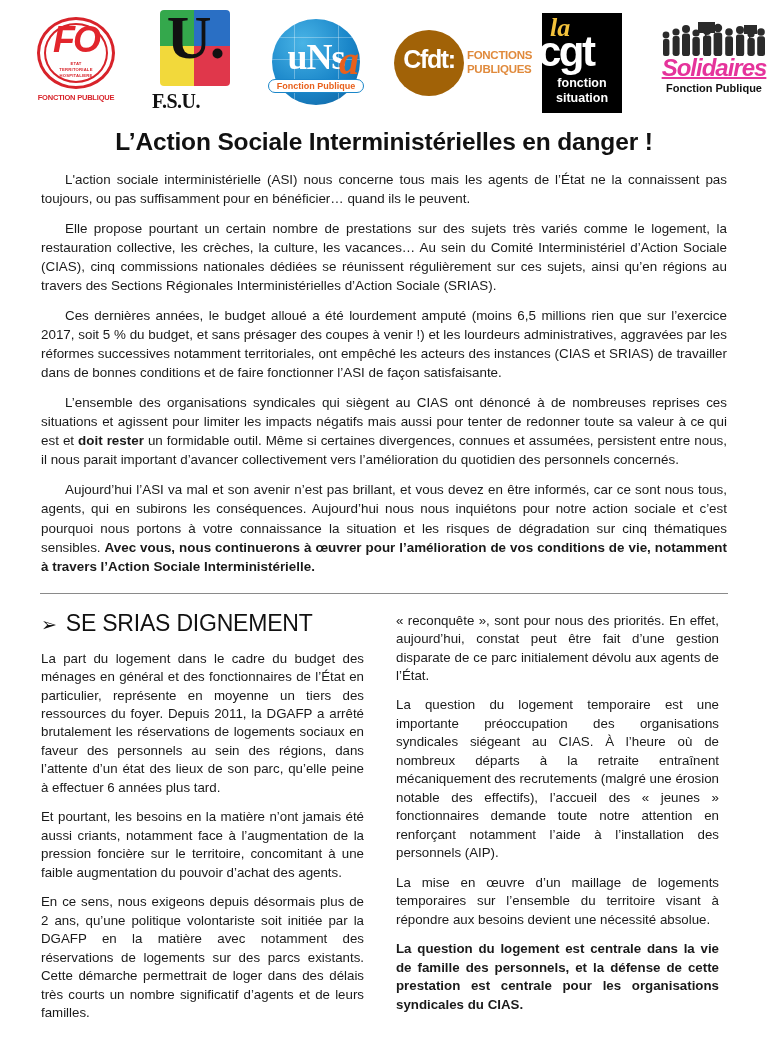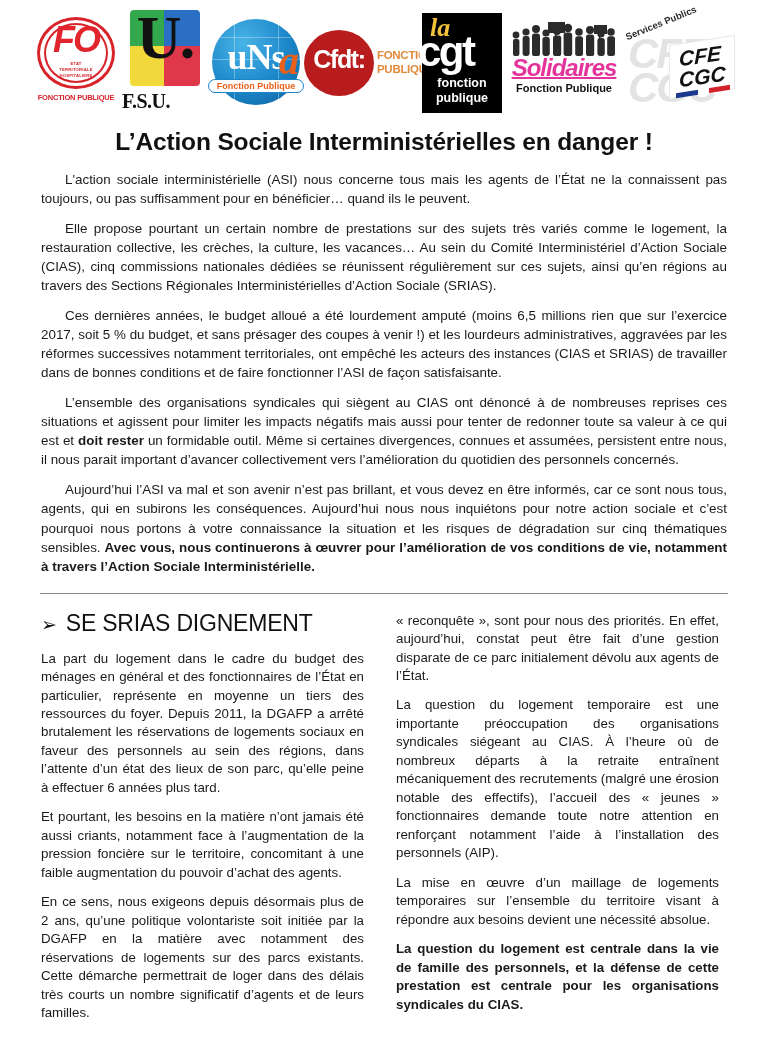--- a/index.html
+++ b/index.html
@@ -24,20 +24,21 @@
   }
 
   
   .logo-bar {
     height: 118px;
     display: flex;
     align-items: center;
     justify-content: space-between;
     padding: 8px 0 0 0;
     margin: 0 -8px;
+    gap: 30px;
   }
   .logo { position: relative; flex: none; }
 
   
   .logo-fo { width: 92px; height: 100px; position: relative; }
   .fo-ring {
     position: absolute; left: 7px; top: 4px;
     width: 78px; height: 72px;
     border: 3px solid #d8232a;
     border-radius: 50%;
@@ -160,21 +161,21 @@
     border-radius: 9px;
     padding: 1px 0;
     z-index: 5;
   }
 
   
   .logo-cfdt { width: 118px; height: 72px; position: relative; display: flex; align-items: center; }
   .cfdt-blob {
     width: 70px; height: 66px;
     border-radius: 50%;
-    background: #b91c1c;
+    background: #a16207;
     position: relative; flex: none;
   }
   .cfdt-blob span {
     position: absolute; left: 0; top: 15px; width: 70px;
     text-align: center;
     color: #ffffff;
     font-size: 25px;
     font-weight: bold;
     font-family: "Liberation Sans", sans-serif;
     letter-spacing: -1.4px;
@@ -389,21 +390,21 @@
         <div>FONCTIONS</div>
         <div>PUBLIQUES</div>
       </div>
     </div>
 
     <div class="logo logo-cgt">
       <div class="cgt-la">la</div>
       <div class="cgt-main">cgt</div>
       <div class="cgt-sub">
         <div>fonction</div>
-        <div>publique</div>
+        <div>situation</div>
       </div>
     </div>
 
     <div class="logo logo-sol">
       <svg class="sol-crowd" viewBox="0 0 112 36">
         <g fill="#2b2b2b">
           <rect x="40" y="2" width="17" height="11"></rect>
           <rect x="47" y="12" width="1.6" height="14"></rect>
           <rect x="86" y="5" width="13" height="9"></rect>
           <rect x="91" y="13" width="1.4" height="12"></rect>

